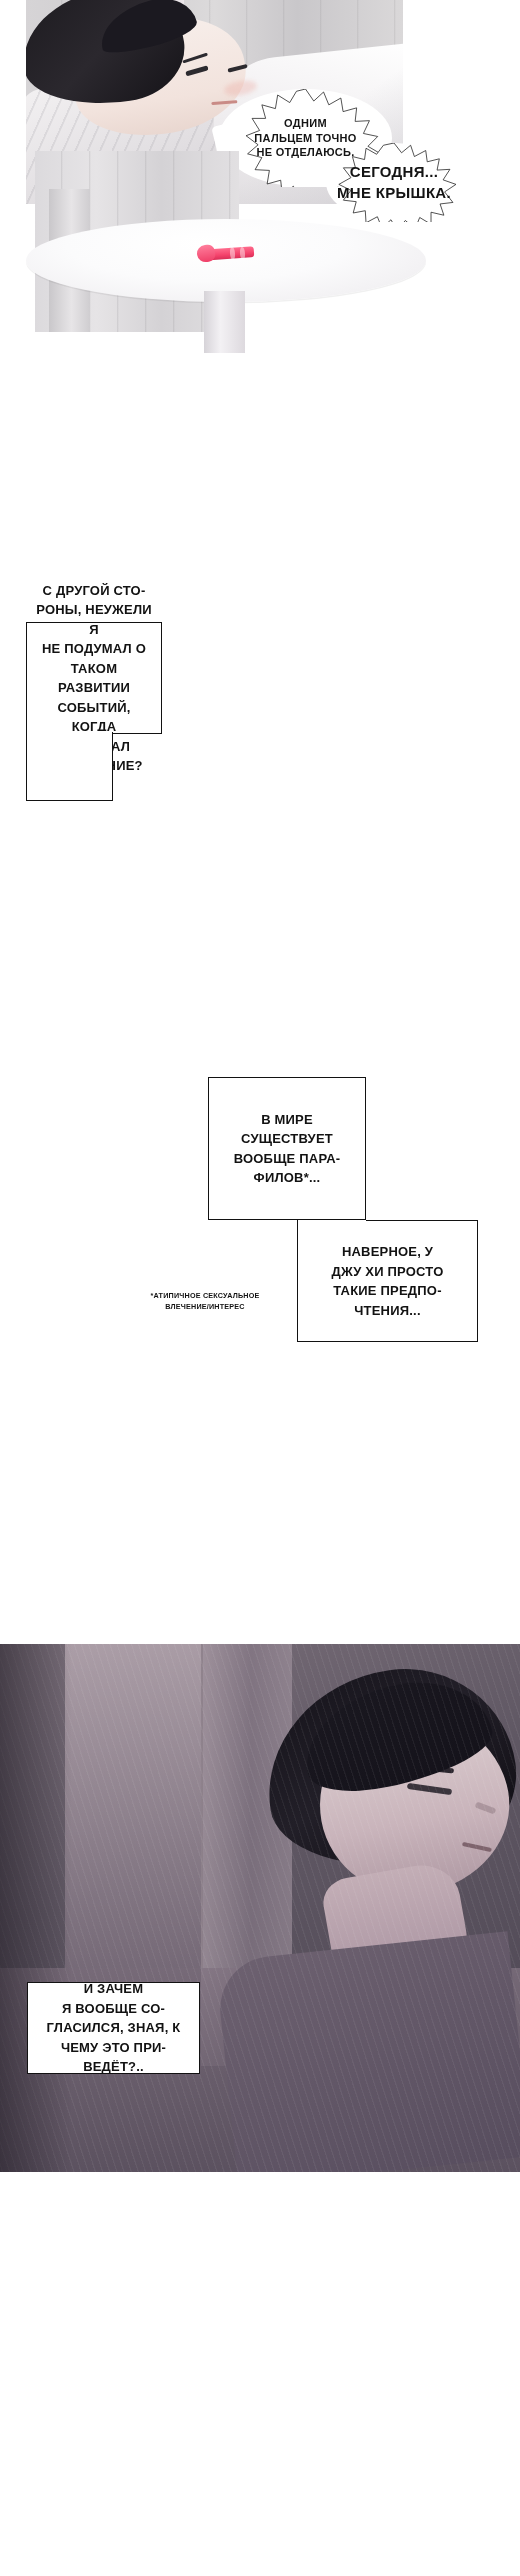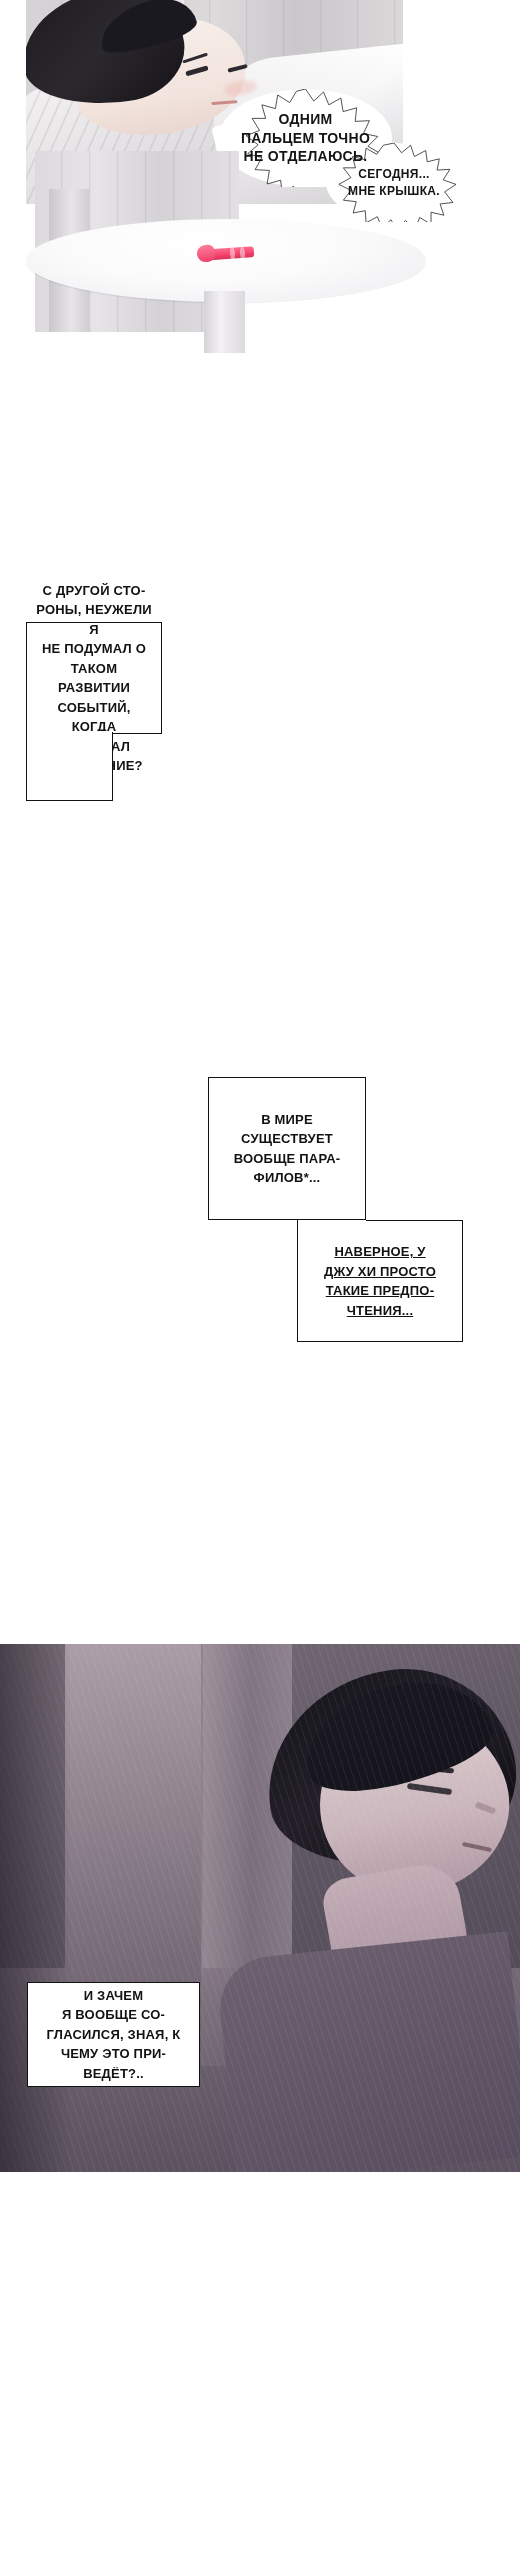--- a/index.html
+++ b/index.html
@@ -127,22 +127,22 @@
     text-align: center;
     color: #141414;
     font-weight: 700;
     letter-spacing: 0.3px;
     line-height: 1.35;
     box-sizing: border-box;
   }
   .spiky .txt { position: relative; z-index: 3; white-space: pre-line; }
   .spiky-svg { position: absolute; left: 0; top: 0; width: 100%; height: 100%; z-index: 1; }
 
-  .bubble1 { left: 219px; top: 89px; width: 173px; height: 98px; font-size: 14px; }
-  .bubble2 { left: 326px; top: 143px; width: 136px; height: 79px; font-size: 12px; }
+  .bubble1 { left: 219px; top: 89px; width: 173px; height: 98px; font-size: 11px; }
+  .bubble2 { left: 326px; top: 143px; width: 136px; height: 79px; font-size: 15px; }
 
   
   .panel2 {
     position: absolute; left: 35px; top: 151px; width: 204px; height: 181px;
     overflow: hidden; background: #dedcdf;
   }
   .p2-bg {
     position:absolute; left:0; top:0; width:100%; height:100%;
     background: linear-gradient(90deg,#dcdadd 0%, #e6e4e6 30%, #d4d2d5 62%, #e2e0e2 100%);
   }
@@ -220,21 +220,21 @@
   }
 
   
   .box1 { left:26px;  top:622px;  width:136px; height:112px; }
   .box1b{ left:26px;  top:732px;  width:87px; height:69px;  border-top:none; }
   .box1-mask { position:absolute; left:27px; top:731px; width:84px; height:2.3px; background:#fff; }
   .box2 { left:134px; top:824px; width:134px; height:89px; }
 
   
   .box3 { left:208px; top:1077px; width:158px; height:143px; }
-  .box4 { left:297px; top:1220px; width:166px; height:122px;text-decoration:underline; }
+  .box4 { left:297px; top:1220px; width:181px; height:122px; }
   .box4-mask { position:absolute; left:298px; top:1220px; width:68px; height:2.3px; background:#fff; }
   .box5 { left:113px; top:1282px; width:184px; height:39px; font-size:7.2px; border:none; background:transparent; }
 
   
   .panel4 {
     position:absolute; left:0px; top:1644px; width:520px; height:528px;
     overflow:hidden;
     background: linear-gradient(160deg,#7a6f7a 0%, #5f5763 40%, #4a4350 100%);
   }
   .p4-rain {
@@ -303,21 +303,21 @@
     background: linear-gradient(160deg,#6d6170 0%, #574d5e 100%);
     border-radius: 53px 0 0 0;
     transform: rotate(-6deg);
   }
   .p4-dark-l {
     position:absolute; left:0; top:0; width:72px; height:528px;
     background: linear-gradient(90deg, rgba(30,25,34,0.55) 0%, rgba(30,25,34,0) 100%);
   }
 
   .box6 {
-    left:27px; top:1982px; width:173px; height:105px;
+    left:27px; top:1982px; width:173px; height:92px;
     z-index: 5;
   }
 
   
   .wm {
     position:absolute; left:341px; top:442px; width:151px; height:44px;
     text-align:center; color:#b9b0bb;
   }
   .wm-main {
     font-size:20.4px; font-weight:700; font-style:italic;
@@ -400,20 +400,22 @@
 
   <div class="tbox box3">В МИРЕ
 СУЩЕСТВУЕТ
 ВООБЩЕ ПАРА-
 ФИЛОВ*...</div>
   <div class="tbox box4">НАВЕРНОЕ, У
 ДЖУ ХИ ПРОСТО
 ТАКИЕ ПРЕДПО-
 ЧТЕНИЯ...</div>
   <div class="box4-mask"></div>
+  <div class="tbox box5">*АТИПИЧНОЕ СЕКСУАЛЬНОЕ
+ВЛЕЧЕНИЕ/ИНТЕРЕС</div>
 
   <div class="panel4">
     <div class="p4-window"></div>
     <div class="p4-windowframe"></div>
     <div class="p4-curtain"></div>
     <div class="p4-bed"></div>
     <div class="p4-hair"></div>
     <div class="p4-face"></div>
     <div class="p4-eyebrow"></div>
     <div class="p4-eye"></div>

